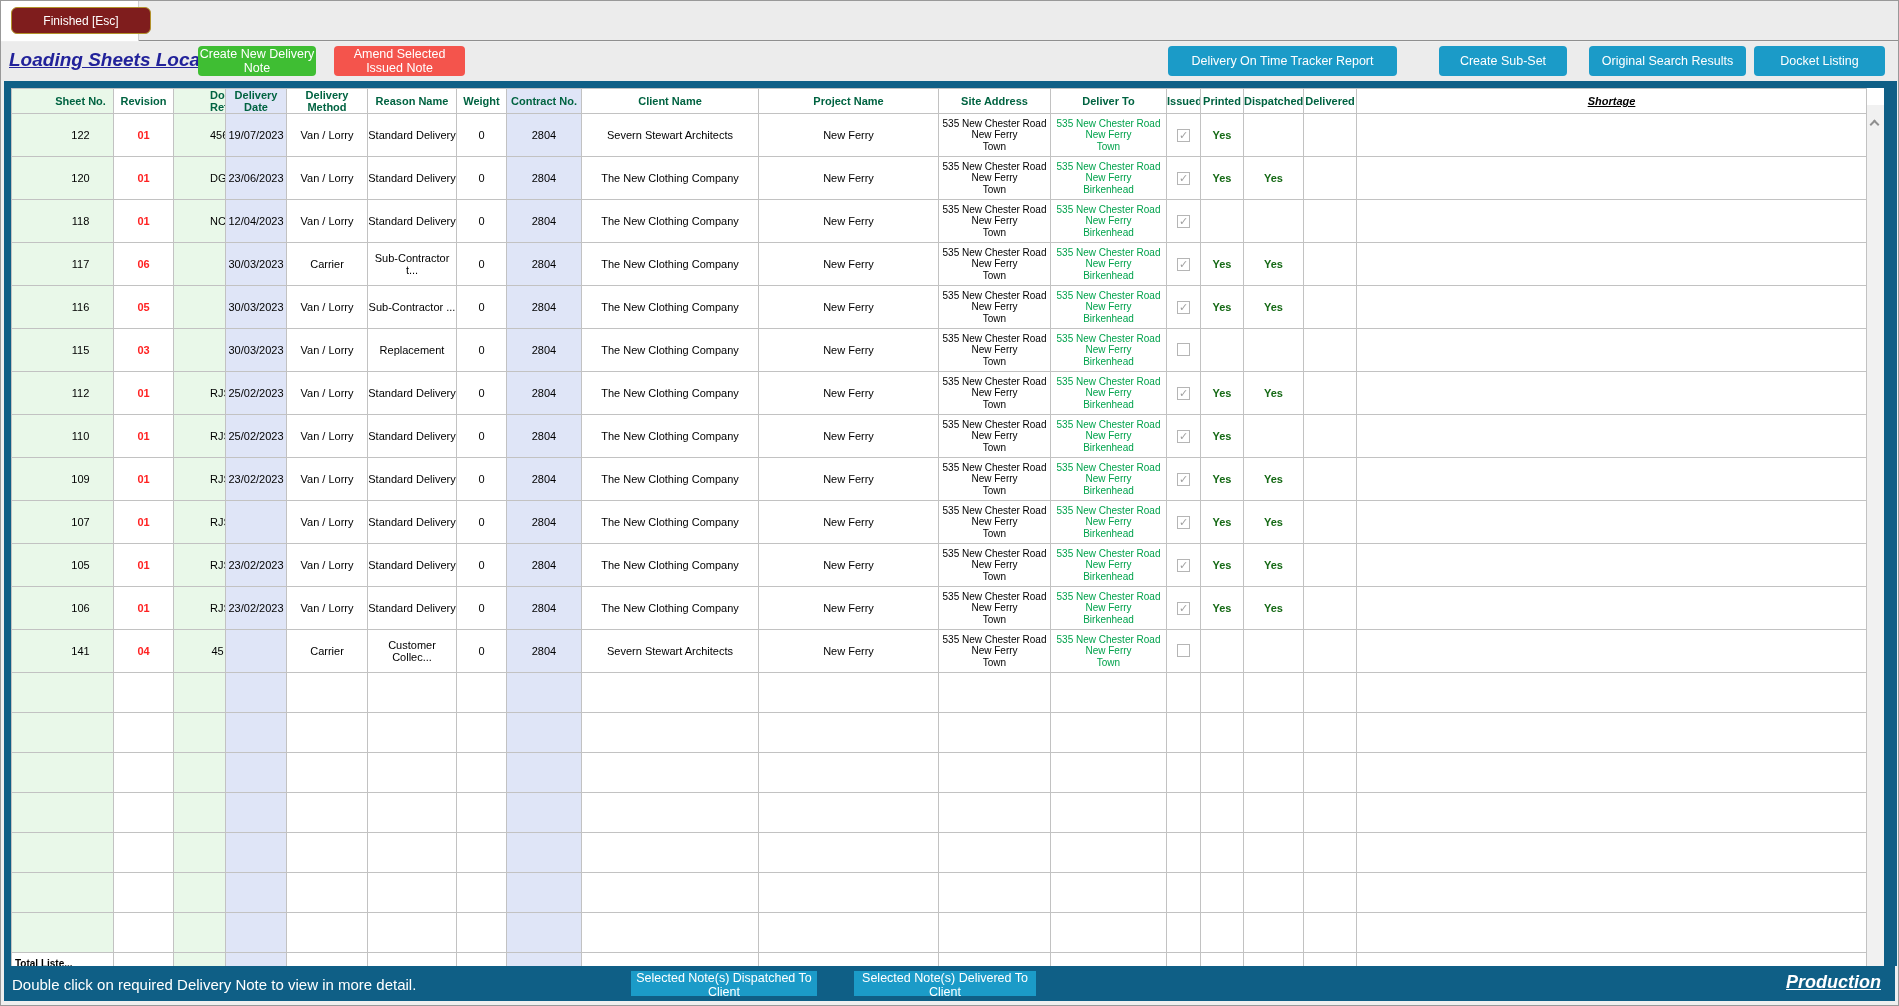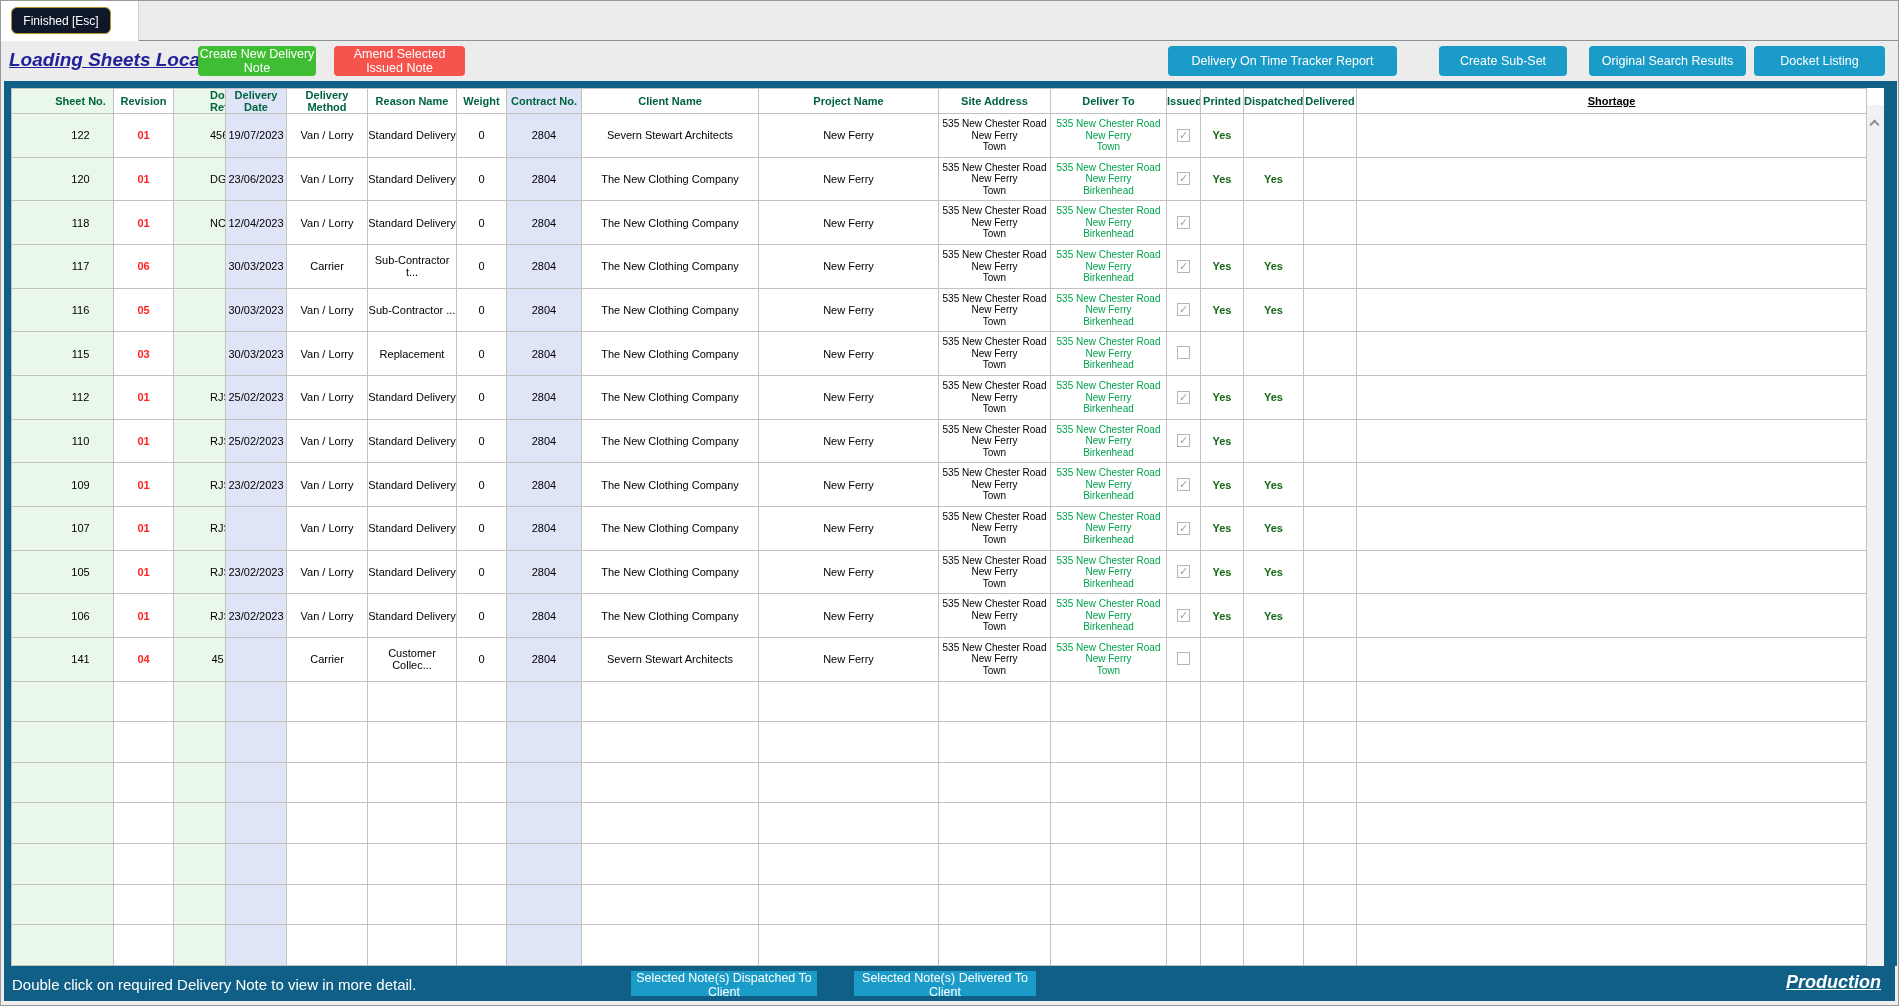--- a/index.html
+++ b/index.html
@@ -6,38 +6,38 @@
   html,body { background:#d8d8d8; }
   .window {
     position:relative; width:1899px; height:1006px;
     background:#efefef; border:1px solid #999;
     font-family:"Liberation Sans", sans-serif; overflow:hidden;
   }
   
   .tabstrip { position:absolute; top:0; left:0; right:0; height:40px; background:#ececec; border-bottom:1px solid #8f8f8f; }
   .tabholder { position:absolute; top:0; left:0; width:138px; height:40px; background:#fff; border-right:1px solid #cfcfcf; }
   .btn { display:inline-block; color:#fff; border:none; border-radius:5px; cursor:pointer; font-family:"Liberation Sans",sans-serif; }
-  .btn-gold { position:absolute; top:6px; left:10px; width:100px; height:27px; background:#0f172a; border:1px solid #b2922a; border-radius:6px; font-size:12px; }
+  .btn-gold { position:absolute; top:6px; left:10px; width:140px; height:27px; background:#7f1d1d; border:1px solid #b2922a; border-radius:6px; font-size:12px; }
   
   .toolbar { position:absolute; top:41px; left:0; right:0; height:39px; background:#ececec; }
   .page-title { position:absolute; left:8px; top:7px; font-size:19px; font-weight:bold; font-style:italic; text-decoration:underline; color:#22229a; }
   .tb-btn { position:absolute; top:4px; height:30px; font-size:12.5px; border-radius:4px; }
   .btn-green { left:197px; width:118px; background:#3fbe33; }
   .btn-red   { left:333px; width:131px; background:#f4544c; }
   .btn-blue  { background:#1b9bc8; }
   .btn-tracker { left:1167px; width:229px; }
   .btn-subset  { left:1438px; width:128px; }
   .btn-original{ left:1588px; width:157px; }
   .btn-print   { left:1753px; width:131px; }
   
   .table-frame { position:absolute; top:80px; left:3px; width:1893px; height:885px; background:#0f5f86; padding:7px 0 0 7px; display:flex; align-items:flex-start; }
   table { border-collapse:collapse; table-layout:fixed; width:1855px; height:878px; background:#fff; }
   th, td { border:1px solid #c2c2c2; font-size:11px; text-align:center; padding:0; overflow:hidden; vertical-align:middle; }
   thead th { height:16px; color:#006341; font-weight:bold; background:#fff; }
-  thead th.col-16 { color:#000; text-decoration:underline; }
+  thead th.col-16 { color:#000; text-decoration:underline;font-style:italic; }
   tr.data-row { height:43px; }
   tr.empty-row { height:40px; }
   tr.total-row { height:22px; }
   .col-0, .col-2 { background:#e9f8e9;padding-left:36px; }
   .col-3, .col-7 { background:#dfe5f7; }
   td.col-1 { color:#ff2222; font-weight:bold; }
   td.col-10 { font-size:10px; white-space:pre-line; line-height:1.15; }
   td.col-11 { font-size:10px; white-space:pre-line; line-height:1.15; color:#00a24c; }
   td.col-13, td.col-14, td.col-15 { color:#156915; font-weight:bold; }
   tr.total-row td.col-0 { background:#fff; text-align:left; font-weight:bold; font-size:10px; padding-left:3px; }
@@ -545,20 +545,39 @@
             <td class="col-8"></td>
             <td class="col-9"></td>
             <td class="col-10"></td>
             <td class="col-11"></td>
             <td class="col-12"></td>
             <td class="col-13"></td>
             <td class="col-14"></td>
             <td class="col-15"></td>
             <td class="col-16"></td>
           </tr>
+          <tr class="total-row">
+            <td class="col-0">Total Liste...</td>
+            <td class="col-1"></td>
+            <td class="col-2"></td>
+            <td class="col-3"></td>
+            <td class="col-4"></td>
+            <td class="col-5"></td>
+            <td class="col-6"></td>
+            <td class="col-7"></td>
+            <td class="col-8"></td>
+            <td class="col-9"></td>
+            <td class="col-10"></td>
+            <td class="col-11"></td>
+            <td class="col-12"></td>
+            <td class="col-13"></td>
+            <td class="col-14"></td>
+            <td class="col-15"></td>
+            <td class="col-16"></td>
+          </tr>
         </tbody>
     </table>
     <div class="vscroll-col">
       <div class="vs-corner"></div>
       <div class="vs-track">
         <span class="chev"></span>
       </div>
     </div>
   </div>
 

